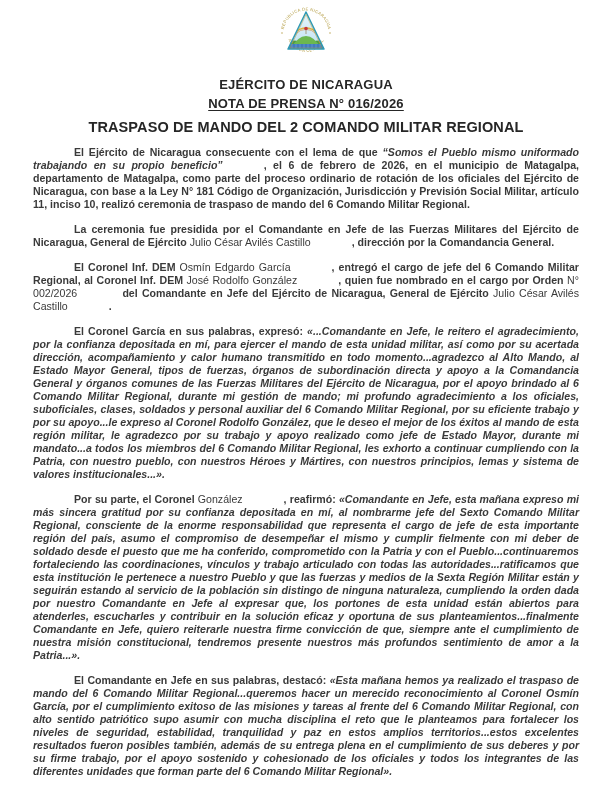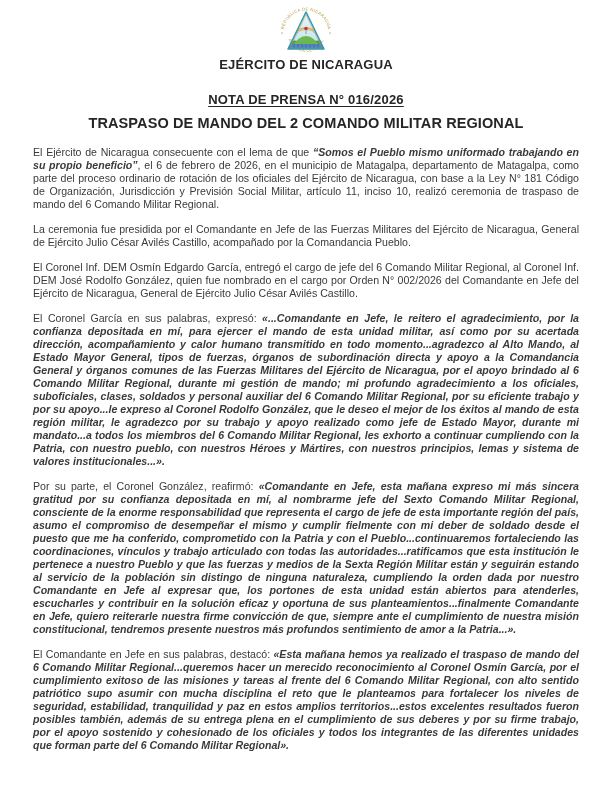--- a/index.html
+++ b/index.html
@@ -16,34 +16,34 @@
     overflow: hidden;
   }
   .emblem {
     position: absolute;
     top: 3px; left: 50%;
     transform: translateX(-50%);
     width: 56px; height: 56px;
   }
   .headers {
     position: absolute;
-    top: 57px; left: 0;
+    top: 77px; left: 0;
     width: 612px;
     text-align: center;
     color: #262626;
   }
   .org-name {
     font-size: 13px;
     font-weight: 700;
     line-height: 15px;
     letter-spacing: 0.2px;
   }
   .press-note {
     display: inline-block;
-    margin-top: 20px;
+    margin-top: 4px;
     font-size: 13px;
     font-weight: 700;
     line-height: 15px;
     text-decoration: underline;
     text-underline-offset: 2px;
     letter-spacing: 0.2px;
     text-align: right;
   }
   .doc-title {
     margin-top: 7px;
@@ -56,21 +56,21 @@
     position: absolute;
     top: 146px; left: 33px;
     width: 546px;
     font-size: 10.6px;
     line-height: 13px;
     color: #3a3a3a;
     text-align: justify;
   }
   .doc-body p { margin: 0 0 12px 0; }
   .doc-body p:last-child { margin-bottom: 0; }
-  .run-n { font-weight: 400; font-style: normal; }
+  .run-n { font-weight: 700; font-style: normal; margin-left: 41px; }
   .run-b { font-weight: 400; font-style: normal; }
   .run-bi { font-weight: 700; font-style: italic; }
 </style>
 </head>
 <body>
 
 <div class="page">
 
   <div class="emblem">
     <svg width="56" height="56" viewBox="0 0 56 56">
@@ -128,20 +128,20 @@
   </div>
 
   <div class="headers">
     <div class="org-name">EJÉRCITO DE NICARAGUA</div>
     <div><span class="press-note">NOTA DE PRENSA N° 016/2026</span></div>
     <div class="doc-title">TRASPASO DE MANDO DEL 2 COMANDO MILITAR REGIONAL</div>
   </div>
 
   <div class="doc-body" id="doc-body">
       <p><span class="run-n">El Ejército de Nicaragua consecuente con el lema de que </span><span class="run-bi">“Somos el Pueblo mismo uniformado trabajando en su propio beneficio”</span><span class="run-n">, el 6 de febrero de 2026, en el municipio de Matagalpa, departamento de Matagalpa, como parte del proceso ordinario de rotación de los oficiales del Ejército de Nicaragua, con base a la Ley N° 181 Código de Organización, Jurisdicción y Previsión Social Militar, artículo 11, inciso 10, realizó ceremonia de traspaso de mando del 6 Comando Militar Regional.</span></p>
-      <p><span class="run-n">La ceremonia fue presidida por el Comandante en Jefe de las Fuerzas Militares del Ejército de Nicaragua, General de Ejército </span><span class="run-b">Julio César Avilés Castillo</span><span class="run-n">, acompañado por la Comandancia Pueblo.</span></p>
+      <p><span class="run-n">La ceremonia fue presidida por el Comandante en Jefe de las Fuerzas Militares del Ejército de Nicaragua, General de Ejército </span><span class="run-b">Julio César Avilés Castillo</span><span class="run-n">, dirección por la Comandancia General.</span></p>
       <p><span class="run-n">El Coronel Inf. DEM </span><span class="run-b">Osmín Edgardo García</span><span class="run-n">, entregó el cargo de jefe del 6 Comando Militar Regional, al Coronel Inf. DEM </span><span class="run-b">José Rodolfo González</span><span class="run-n">, quien fue nombrado en el cargo por Orden </span><span class="run-b">N° 002/2026</span><span class="run-n"> del Comandante en Jefe del Ejército de Nicaragua, General de Ejército </span><span class="run-b">Julio César Avilés Castillo</span><span class="run-n">.</span></p>
       <p><span class="run-n">El Coronel García en sus palabras, expresó: </span><span class="run-bi">«...Comandante en Jefe, le reitero el agradecimiento, por la confianza depositada en mí, para ejercer el mando de esta unidad militar, así como por su acertada dirección, acompañamiento y calor humano transmitido en todo momento...agradezco al Alto Mando, al Estado Mayor General, tipos de fuerzas, órganos de subordinación directa y apoyo a la Comandancia General y órganos comunes de las Fuerzas Militares del Ejército de Nicaragua, por el apoyo brindado al 6 Comando Militar Regional, durante mi gestión de mando; mi profundo agradecimiento a los oficiales, suboficiales, clases, soldados y personal auxiliar del 6 Comando Militar Regional, por su eficiente trabajo y por su apoyo...le expreso al Coronel Rodolfo González, que le deseo el mejor de los éxitos al mando de esta región militar, le agradezco por su trabajo y apoyo realizado como jefe de Estado Mayor, durante mi mandato...a todos los miembros del 6 Comando Militar Regional, les exhorto a continuar cumpliendo con la Patria, con nuestro pueblo, con nuestros Héroes y Mártires, con nuestros principios, lemas y sistema de valores institucionales...».</span></p>
       <p><span class="run-n">Por su parte, el Coronel </span><span class="run-b">González</span><span class="run-n">, reafirmó: </span><span class="run-bi">«Comandante en Jefe, esta mañana expreso mi más sincera gratitud por su confianza depositada en mí, al nombrarme jefe del Sexto Comando Militar Regional, consciente de la enorme responsabilidad que representa el cargo de jefe de esta importante región del país, asumo el compromiso de desempeñar el mismo y cumplir fielmente con mi deber de soldado desde el puesto que me ha conferido, comprometido con la Patria y con el Pueblo...continuaremos fortaleciendo las coordinaciones, vínculos y trabajo articulado con todas las autoridades...ratificamos que esta institución le pertenece a nuestro Pueblo y que las fuerzas y medios de la Sexta Región Militar están y seguirán estando al servicio de la población sin distingo de ninguna naturaleza, cumpliendo la orden dada por nuestro Comandante en Jefe al expresar que, los portones de esta unidad están abiertos para atenderles, escucharles y contribuir en la solución eficaz y oportuna de sus planteamientos...finalmente Comandante en Jefe, quiero reiterarle nuestra firme convicción de que, siempre ante el cumplimiento de nuestra misión constitucional, tendremos presente nuestros más profundos sentimiento de amor a la Patria...».</span></p>
       <p><span class="run-n">El Comandante en Jefe en sus palabras, destacó: </span><span class="run-bi">«Esta mañana hemos ya realizado el traspaso de mando del 6 Comando Militar Regional...queremos hacer un merecido reconocimiento al Coronel Osmín García, por el cumplimiento exitoso de las misiones y tareas al frente del 6 Comando Militar Regional, con alto sentido patriótico supo asumir con mucha disciplina el reto que le planteamos para fortalecer los niveles de seguridad, estabilidad, tranquilidad y paz en estos amplios territorios...estos excelentes resultados fueron posibles también, además de su entrega plena en el cumplimiento de sus deberes y por su firme trabajo, por el apoyo sostenido y cohesionado de los oficiales y todos los integrantes de las diferentes unidades que forman parte del 6 Comando Militar Regional».</span></p>
     </div>
 
 </div>
 
 </body></html>

